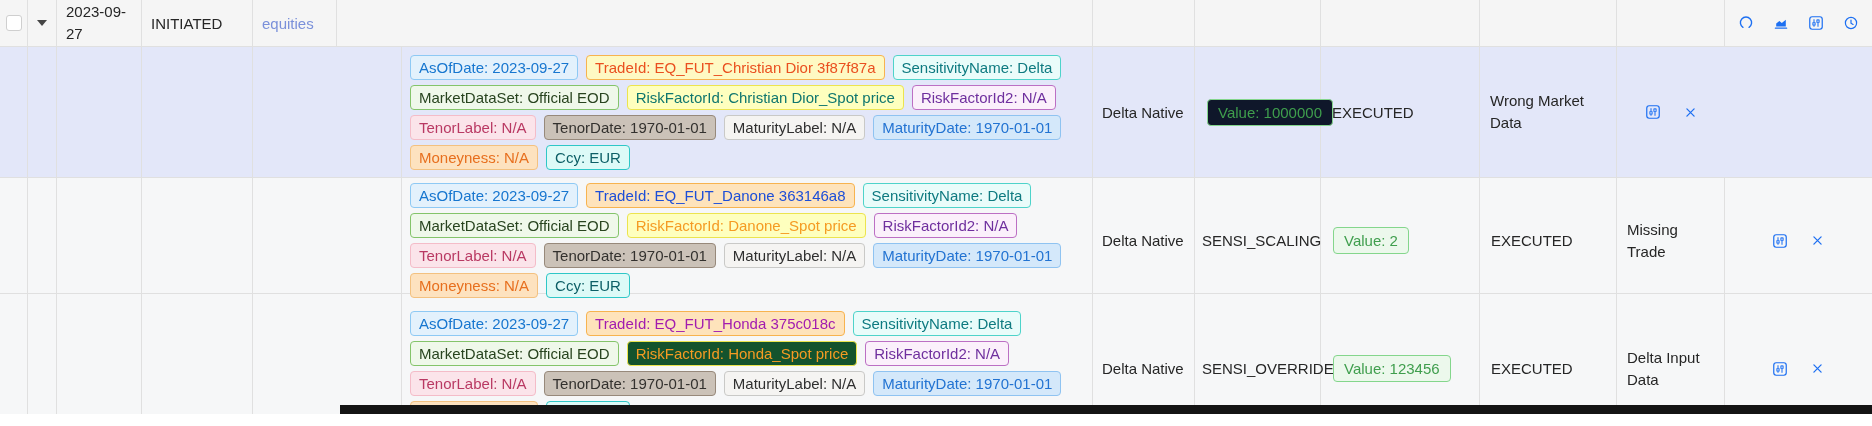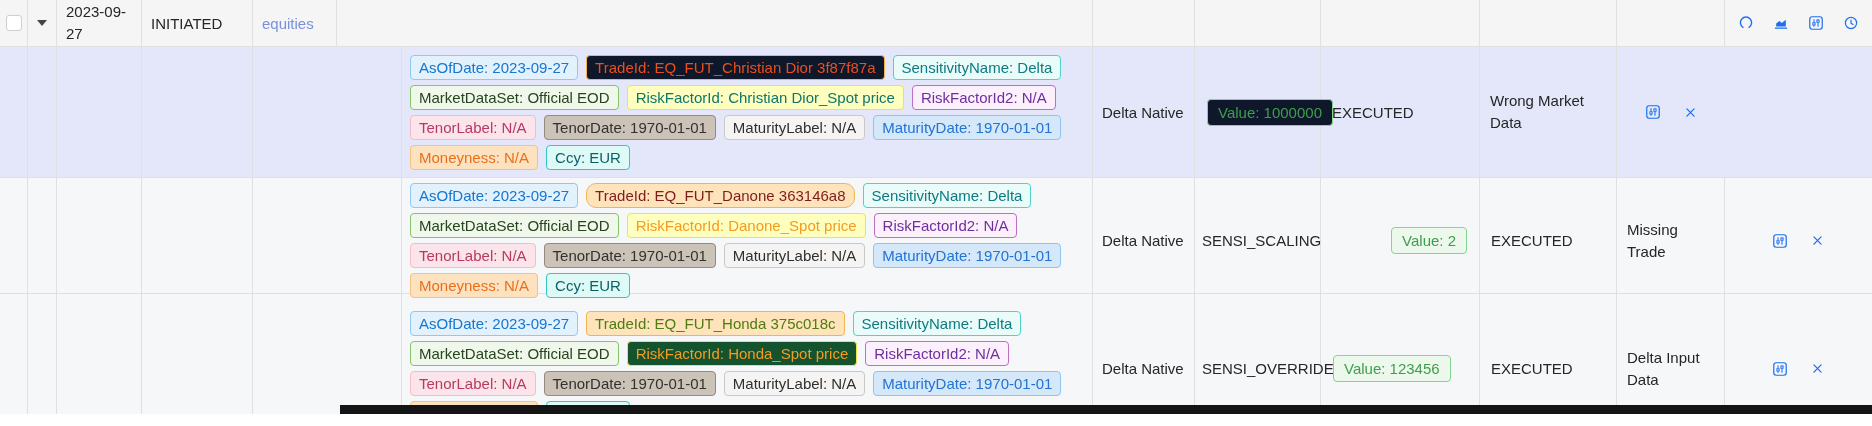--- a/index.html
+++ b/index.html
@@ -129,21 +129,21 @@
       <div class="grid-row data-row selected">
     <div class="cell"></div>
     <div class="cell"></div>
     <div class="cell"></div>
     <div class="cell"></div>
     <div class="cell"></div>
     <div class="cell tags-cell">
       <div class="tag-lines">
             <div class="tag-line">
               <span class="tag" style="background: rgb(227, 241, 252); border-color: rgb(142, 201, 244); color: rgb(23, 118, 207);">AsOfDate: 2023-09-27</span>
-              <span class="tag" style="background: #0f172a; border-color: rgb(247, 179, 79); color: rgb(234, 79, 31);">TradeId: EQ_FUT_Christian Dior 3f87f87a</span>
+              <span class="tag" style="background: #fef9c3; border-color: rgb(247, 179, 79); color: rgb(234, 79, 31);">TradeId: EQ_FUT_Christian Dior 3f87f87a</span>
               <span class="tag" style="background: rgb(233, 252, 250); border-color: rgb(78, 211, 202); color: rgb(14, 122, 128);">SensitivityName: Delta</span>
             </div>
             <div class="tag-line">
               <span class="tag" style="background: rgb(239, 248, 234); border-color: rgb(132, 196, 106); color: rgb(40, 68, 31);">MarketDataSet: Official EOD</span>
               <span class="tag" style="background: rgb(254, 255, 190); border-color: rgb(236, 228, 78); color: #0f766e;">RiskFactorId: Christian Dior_Spot price</span>
               <span class="tag" style="background: rgb(251, 240, 251); border-color: rgb(188, 111, 196); color: rgb(111, 47, 158);">RiskFactorId2: N/A</span>
             </div>
             <div class="tag-line">
               <span class="tag" style="background: rgb(251, 228, 234); border-color: rgb(244, 188, 200); color: rgb(185, 57, 99);">TenorLabel: N/A</span>
               <span class="tag" style="background: rgb(203, 194, 184); border-color: rgb(151, 137, 123); color: rgb(51, 49, 46);">TenorDate: 1970-01-01</span>
@@ -190,21 +190,21 @@
       <div class="grid-row data-row">
     <div class="cell"></div>
     <div class="cell"></div>
     <div class="cell"></div>
     <div class="cell"></div>
     <div class="cell"></div>
     <div class="cell tags-cell">
       <div class="tag-lines">
             <div class="tag-line">
               <span class="tag" style="background: rgb(227, 241, 252); border-color: rgb(142, 201, 244); color: rgb(23, 118, 207);">AsOfDate: 2023-09-27</span>
-              <span class="tag" style="background: rgb(254, 227, 187); border-color: rgb(247, 179, 79); color: #7f1d1d; border-radius: 10px;">TradeId: EQ_FUT_Danone 363146a8</span>
+              <span class="tag" style="background: rgb(254, 227, 187); border-color: rgb(247, 179, 79); color: #1d4ed8;">TradeId: EQ_FUT_Danone 363146a8</span>
               <span class="tag" style="background: rgb(233, 252, 250); border-color: rgb(78, 211, 202); color: rgb(14, 122, 128);">SensitivityName: Delta</span>
             </div>
             <div class="tag-line">
               <span class="tag" style="background: rgb(239, 248, 234); border-color: rgb(132, 196, 106); color: rgb(40, 68, 31);">MarketDataSet: Official EOD</span>
               <span class="tag" style="background: rgb(254, 255, 190); border-color: rgb(236, 228, 78); color: rgb(245, 155, 35);">RiskFactorId: Danone_Spot price</span>
               <span class="tag" style="background: rgb(251, 240, 251); border-color: rgb(188, 111, 196); color: rgb(111, 47, 158);">RiskFactorId2: N/A</span>
             </div>
             <div class="tag-line">
               <span class="tag" style="background: rgb(251, 228, 234); border-color: rgb(244, 188, 200); color: rgb(185, 57, 99);">TenorLabel: N/A</span>
               <span class="tag" style="background: rgb(203, 194, 184); border-color: rgb(151, 137, 123); color: rgb(51, 49, 46);">TenorDate: 1970-01-01</span>
@@ -216,21 +216,21 @@
               <span class="tag" style="background: rgb(221, 250, 247); border-color: rgb(47, 199, 199); color: rgb(13, 95, 102);">Ccy: EUR</span>
             </div>
           </div>
     </div>
     <div class="cell nowrap">
       <span>Delta Native</span>
     </div>
     <div class="cell nowrap" style="padding:0 7px;">
       <span>SENSI_SCALING</span>
     </div>
-    <div class="cell" style="padding:0 12px;justify-content:flex-end;">
+    <div class="cell" style="padding:0 12px;">
       <span class="value-badge" style="background: rgb(236, 248, 236); border-color: rgb(132, 214, 140); color: rgb(63, 158, 77);">Value: 2</span>
     </div>
     <div class="cell" style="padding:0 11px;">
       <span>EXECUTED</span>
     </div>
     <div class="cell reason-cell">
       <span>Missing Trade</span>
     </div>
     <div class="cell no-pad">
       <div class="row-actions">
@@ -254,21 +254,21 @@
       <div class="grid-row data-row">
     <div class="cell"></div>
     <div class="cell"></div>
     <div class="cell"></div>
     <div class="cell"></div>
     <div class="cell"></div>
     <div class="cell tags-cell">
       <div class="tag-lines">
             <div class="tag-line">
               <span class="tag" style="background: rgb(227, 241, 252); border-color: rgb(142, 201, 244); color: rgb(23, 118, 207);">AsOfDate: 2023-09-27</span>
-              <span class="tag" style="background: rgb(254, 227, 187); border-color: rgb(247, 179, 79); color: #4d7c0f;">TradeId: EQ_FUT_Honda 375c018c</span>
+              <span class="tag" style="background: rgb(254, 227, 187); border-color: rgb(247, 179, 79); color: #a21caf;">TradeId: EQ_FUT_Honda 375c018c</span>
               <span class="tag" style="background: rgb(233, 252, 250); border-color: rgb(78, 211, 202); color: rgb(14, 122, 128);">SensitivityName: Delta</span>
             </div>
             <div class="tag-line">
               <span class="tag" style="background: rgb(239, 248, 234); border-color: rgb(132, 196, 106); color: rgb(40, 68, 31);">MarketDataSet: Official EOD</span>
               <span class="tag" style="background: #14532d; border-color: rgb(236, 228, 78); color: rgb(245, 155, 35);">RiskFactorId: Honda_Spot price</span>
               <span class="tag" style="background: rgb(251, 240, 251); border-color: rgb(188, 111, 196); color: rgb(111, 47, 158);">RiskFactorId2: N/A</span>
             </div>
             <div class="tag-line">
               <span class="tag" style="background: rgb(251, 228, 234); border-color: rgb(244, 188, 200); color: rgb(185, 57, 99);">TenorLabel: N/A</span>
               <span class="tag" style="background: rgb(203, 194, 184); border-color: rgb(151, 137, 123); color: rgb(51, 49, 46);">TenorDate: 1970-01-01</span>

